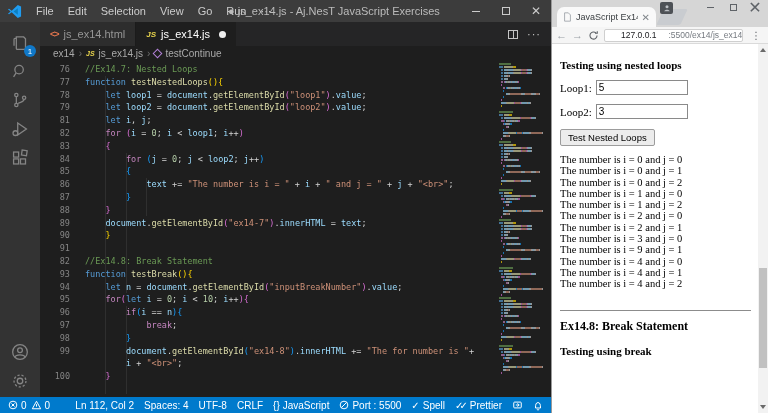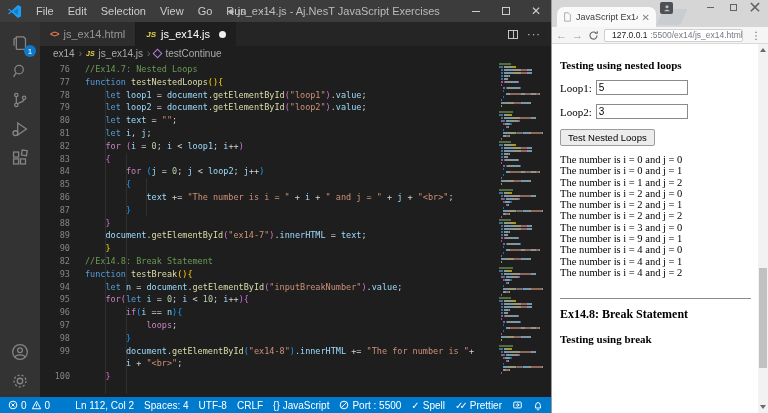--- a/index.html
+++ b/index.html
@@ -85,21 +85,21 @@
     border-radius:2px; display:flex; align-items:center; justify-content:center; }
   .bwc { position:absolute; top:0; height:15px; width:22px; display:flex; align-items:center;
     justify-content:center; color:#5f6368; }
   .bwc-min-bar { width:7px; height:1px; background:#5f6368; }
   .bwc-max-box { width:7px; height:7px; border:1px solid #5f6368; }
 
   .btoolbar { position:absolute; left:0; top:27px; width:100%; height:17px; background:#f5f5f5;
     border-bottom:1px solid #dadada; display:flex; align-items:center; padding:0 4px; gap:5px; }
   .nav-ic { color:#9aa0a6; font-size:11px; line-height:1; }
   .omnibox { flex:1; height:13px; background:#ffffff; border:1px solid #cfcfcf; border-radius:2px;
-    display:flex; align-items:center; gap:3px; font-size:8.5px; padding:0 4px; overflow:hidden; }
+    display:flex; align-items:center; gap:12px; font-size:8.5px; padding:0 4px; overflow:hidden; }
   .url-host { color:#202124; }
   .url-rest { color:#757a80; }
   .kebab-ic { color:#5f6368; font-size:10px; padding:0 3px; }
 
   .bcontent { position:absolute; left:0; top:44px; width:207px; height:369px; overflow:hidden;
     background:#ffffff; font-family:"Liberation Serif", serif; color:#000; padding:4px 8px 0 8px; }
   .bh1 { font-size:12px; font-weight:bold; margin-top:2px; }
   .bh2 { font-size:11px; font-weight:bold; margin-top:11px; }
   .frow { margin-top:9px; font-size:11px; display:flex; align-items:center; gap:4px; }
   .frow input { width:92px; height:15px; border:1px solid #8a8a8a; font-size:10px;
@@ -224,37 +224,37 @@
       <div class="code-area">
         <div class="guide" style="left:65px; top:15px; height:318px;"></div>
         <div class="guide" style="left:86px; top:92px; height:140px;"></div>
         <div class="guide" style="left:86px; top:245px; height:88px;"></div>
         <div class="guide" style="left:106px; top:117px; height:38px;"></div>
         <div id="code-lines">
             <div class="code-row"><span class="ln">76</span><span class="code"><span class="tk-cm">//Ex14.7: Nested Loops</span></span></div>
             <div class="code-row"><span class="ln">77</span><span class="code"><span class="tk-kw">function</span><span class="tk-op"> </span><span class="tk-fn">testNestedLoops</span><span class="tk-b1">(</span><span class="tk-b1">)</span><span class="tk-b1">{</span></span></div>
             <div class="code-row"><span class="ln">78</span><span class="code"><span class="tk-op">    </span><span class="tk-kw">let</span><span class="tk-op"> </span><span class="tk-vr">loop1</span><span class="tk-op"> = </span><span class="tk-vr">document</span><span class="tk-op">.</span><span class="tk-fn">getElementById</span><span class="tk-b2">(</span><span class="tk-st">"loop1"</span><span class="tk-b2">)</span><span class="tk-op">.</span><span class="tk-vr">value</span><span class="tk-op">;</span></span></div>
             <div class="code-row"><span class="ln">79</span><span class="code"><span class="tk-op">    </span><span class="tk-kw">let</span><span class="tk-op"> </span><span class="tk-vr">loop2</span><span class="tk-op"> = </span><span class="tk-vr">document</span><span class="tk-op">.</span><span class="tk-fn">getElementById</span><span class="tk-b2">(</span><span class="tk-st">"loop2"</span><span class="tk-b2">)</span><span class="tk-op">.</span><span class="tk-vr">value</span><span class="tk-op">;</span></span></div>
-            <div class="code-row"><span class="ln">80</span><span class="code"><span class="tk-op">    </span><span class="tk-kw">let</span><span class="tk-op"> </span><span class="tk-vr">text</span><span class="tk-op"> = </span><span class="tk-st">""</span><span class="tk-op">;</span></span></div>
             <div class="code-row"><span class="ln">81</span><span class="code"><span class="tk-op">    </span><span class="tk-kw">let</span><span class="tk-op"> </span><span class="tk-vr">i</span><span class="tk-op">, </span><span class="tk-vr">j</span><span class="tk-op">;</span></span></div>
             <div class="code-row"><span class="ln">82</span><span class="code"><span class="tk-op">    </span><span class="tk-ct">for</span><span class="tk-op"> </span><span class="tk-b2">(</span><span class="tk-vr">i</span><span class="tk-op"> = </span><span class="tk-nm">0</span><span class="tk-op">; </span><span class="tk-vr">i</span><span class="tk-op"> &lt; </span><span class="tk-vr">loop1</span><span class="tk-op">; </span><span class="tk-vr">i</span><span class="tk-op">++</span><span class="tk-b2">)</span></span></div>
             <div class="code-row"><span class="ln">83</span><span class="code"><span class="tk-op">    </span><span class="tk-b2">{</span></span></div>
             <div class="code-row"><span class="ln">84</span><span class="code"><span class="tk-op">        </span><span class="tk-ct">for</span><span class="tk-op"> </span><span class="tk-b3">(</span><span class="tk-vr">j</span><span class="tk-op"> = </span><span class="tk-nm">0</span><span class="tk-op">; </span><span class="tk-vr">j</span><span class="tk-op"> &lt; </span><span class="tk-vr">loop2</span><span class="tk-op">; </span><span class="tk-vr">j</span><span class="tk-op">++</span><span class="tk-b3">)</span></span></div>
             <div class="code-row"><span class="ln">85</span><span class="code"><span class="tk-op">        </span><span class="tk-b3">{</span></span></div>
             <div class="code-row"><span class="ln">86</span><span class="code"><span class="tk-op">            </span><span class="tk-vr">text</span><span class="tk-op"> += </span><span class="tk-st">"The number is i = "</span><span class="tk-op"> + </span><span class="tk-vr">i</span><span class="tk-op"> + </span><span class="tk-st">" and j = "</span><span class="tk-op"> + </span><span class="tk-vr">j</span><span class="tk-op"> + </span><span class="tk-st">"&lt;br&gt;"</span><span class="tk-op">;</span></span></div>
             <div class="code-row"><span class="ln">87</span><span class="code"><span class="tk-op">        </span><span class="tk-b3">}</span></span></div>
             <div class="code-row"><span class="ln">88</span><span class="code"><span class="tk-op">    </span><span class="tk-b2">}</span></span></div>
             <div class="code-row"><span class="ln">89</span><span class="code"><span class="tk-op">    </span><span class="tk-vr">document</span><span class="tk-op">.</span><span class="tk-fn">getElementById</span><span class="tk-b2">(</span><span class="tk-st">"ex14-7"</span><span class="tk-b2">)</span><span class="tk-op">.</span><span class="tk-vr">innerHTML</span><span class="tk-op"> = </span><span class="tk-vr">text</span><span class="tk-op">;</span></span></div>
             <div class="code-row"><span class="ln">90</span><span class="code"><span class="tk-op">    </span><span class="tk-b1">}</span></span></div>
+            <div class="code-row"><span class="ln">91</span><span class="code"></span></div>
             <div class="code-row"><span class="ln">82</span><span class="code"><span class="tk-cm">//Ex14.8: Break Statement</span></span></div>
             <div class="code-row"><span class="ln">93</span><span class="code"><span class="tk-kw">function</span><span class="tk-op"> </span><span class="tk-fn">testBreak</span><span class="tk-b1">(</span><span class="tk-b1">)</span><span class="tk-b1">{</span></span></div>
             <div class="code-row"><span class="ln">94</span><span class="code"><span class="tk-op">    </span><span class="tk-kw">let</span><span class="tk-op"> </span><span class="tk-vr">n</span><span class="tk-op"> = </span><span class="tk-vr">document</span><span class="tk-op">.</span><span class="tk-fn">getElementById</span><span class="tk-b2">(</span><span class="tk-st">"inputBreakNumber"</span><span class="tk-b2">)</span><span class="tk-op">.</span><span class="tk-vr">value</span><span class="tk-op">;</span></span></div>
             <div class="code-row"><span class="ln">95</span><span class="code"><span class="tk-op">    </span><span class="tk-ct">for</span><span class="tk-b2">(</span><span class="tk-kw">let</span><span class="tk-op"> </span><span class="tk-vr">i</span><span class="tk-op"> = </span><span class="tk-nm">0</span><span class="tk-op">; </span><span class="tk-vr">i</span><span class="tk-op"> &lt; </span><span class="tk-nm">10</span><span class="tk-op">; </span><span class="tk-vr">i</span><span class="tk-op">++</span><span class="tk-b2">)</span><span class="tk-b2">{</span></span></div>
             <div class="code-row"><span class="ln">96</span><span class="code"><span class="tk-op">        </span><span class="tk-ct">if</span><span class="tk-b3">(</span><span class="tk-vr">i</span><span class="tk-op"> == </span><span class="tk-vr">n</span><span class="tk-b3">)</span><span class="tk-b3">{</span></span></div>
-            <div class="code-row"><span class="ln">97</span><span class="code"><span class="tk-op">            </span><span class="tk-ct">loops</span><span class="tk-op">;</span></span></div>
+            <div class="code-row"><span class="ln">97</span><span class="code"><span class="tk-op">            </span><span class="tk-ct">break</span><span class="tk-op">;</span></span></div>
             <div class="code-row"><span class="ln">98</span><span class="code"><span class="tk-op">        </span><span class="tk-b3">}</span></span></div>
             <div class="code-row"><span class="ln">99</span><span class="code"><span class="tk-op">        </span><span class="tk-vr">document</span><span class="tk-op">.</span><span class="tk-fn">getElementById</span><span class="tk-b3">(</span><span class="tk-st">"ex14-8"</span><span class="tk-b3">)</span><span class="tk-op">.</span><span class="tk-vr">innerHTML</span><span class="tk-op"> += </span><span class="tk-st">"The for number is "</span><span class="tk-op">+</span></span></div>
             <div class="code-row"><span class="ln"></span><span class="code"><span class="tk-op">        </span><span class="tk-vr">i</span><span class="tk-op"> + </span><span class="tk-st">"&lt;br&gt;"</span><span class="tk-op">;</span></span></div>
             <div class="code-row"><span class="ln">100</span><span class="code"><span class="tk-op">    </span><span class="tk-b2">}</span></span></div>
           </div>
       </div>
 
       <div class="minimap" id="minimap">
           <div class="mm-row"><span class="mm-seg" style="width: 12.1px; background: rgb(106, 153, 85);"></span></div>
           <div class="mm-row"><span class="mm-seg" style="width: 4.4px; background: rgb(86, 156, 214);"></span><span class="mm-seg" style="width: 1px; background: transparent;"></span><span class="mm-seg" style="width: 8.25px; background: rgb(220, 220, 170);"></span><span class="mm-seg" style="width: 1px; background: rgb(255, 215, 0);"></span><span class="mm-seg" style="width: 1px; background: rgb(255, 215, 0);"></span><span class="mm-seg" style="width: 1px; background: rgb(255, 215, 0);"></span></div>
@@ -468,24 +468,25 @@
         <input type="text" value="5" style="">
       </div>
       <div class="frow">
         <span>Loop2:</span>
         <input type="text" value="3" style="">
       </div>
       <div class="btn">Test Nested Loops</div>
       <div class="out" id="nested-output">
           <div>The number is i = 0 and j = 0</div>
           <div>The number is i = 0 and j = 1</div>
+          <div>The number is i = 0 and j = 2</div>
+          <div>The number is i = 1 and j = 0</div>
           <div>The number is i = 1 and j = 2</div>
           <div>The number is i = 2 and j = 0</div>
           <div>The number is i = 2 and j = 1</div>
-          <div>The number is i = 2 and j = 2</div>
           <div>The number is i = 3 and j = 0</div>
           <div>The number is i = 9 and j = 1</div>
           <div>The number is i = 4 and j = 0</div>
           <div>The number is i = 4 and j = 1</div>
           <div>The number is i = 4 and j = 2</div>
         </div>
       <div class="hr"></div>
       <div class="bh1" style="margin-top:8px;">Ex14.8: Break Statement</div>
       <div class="bh2">Testing using break</div>
       

